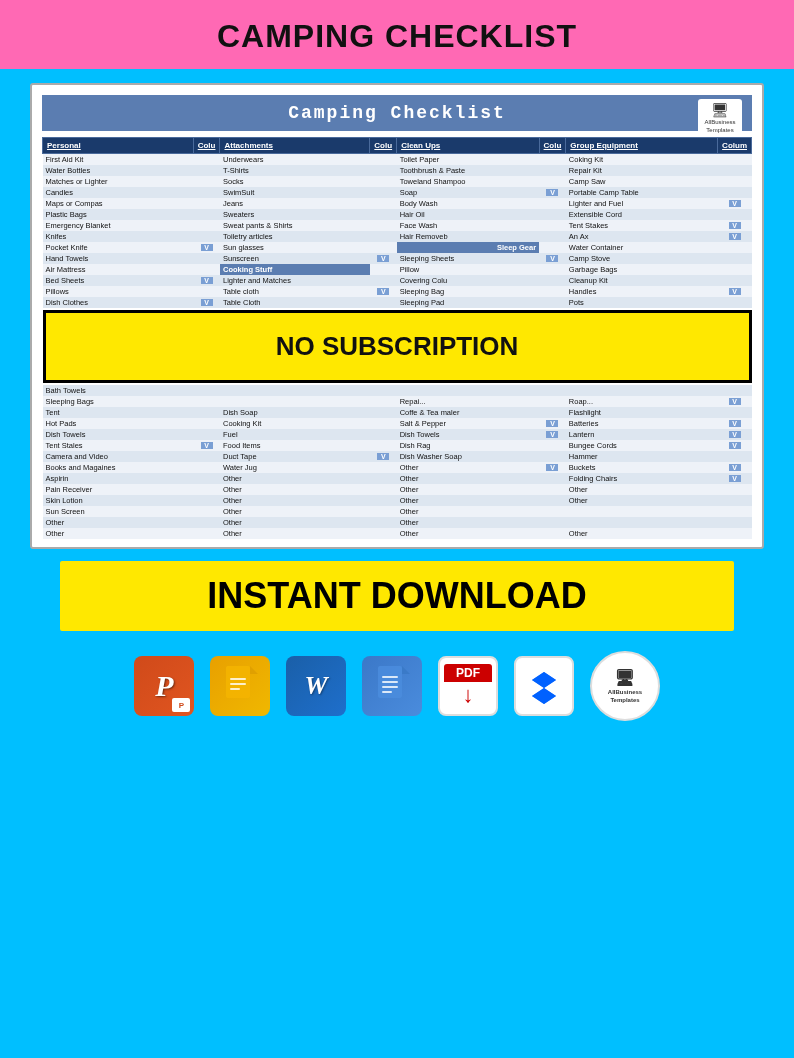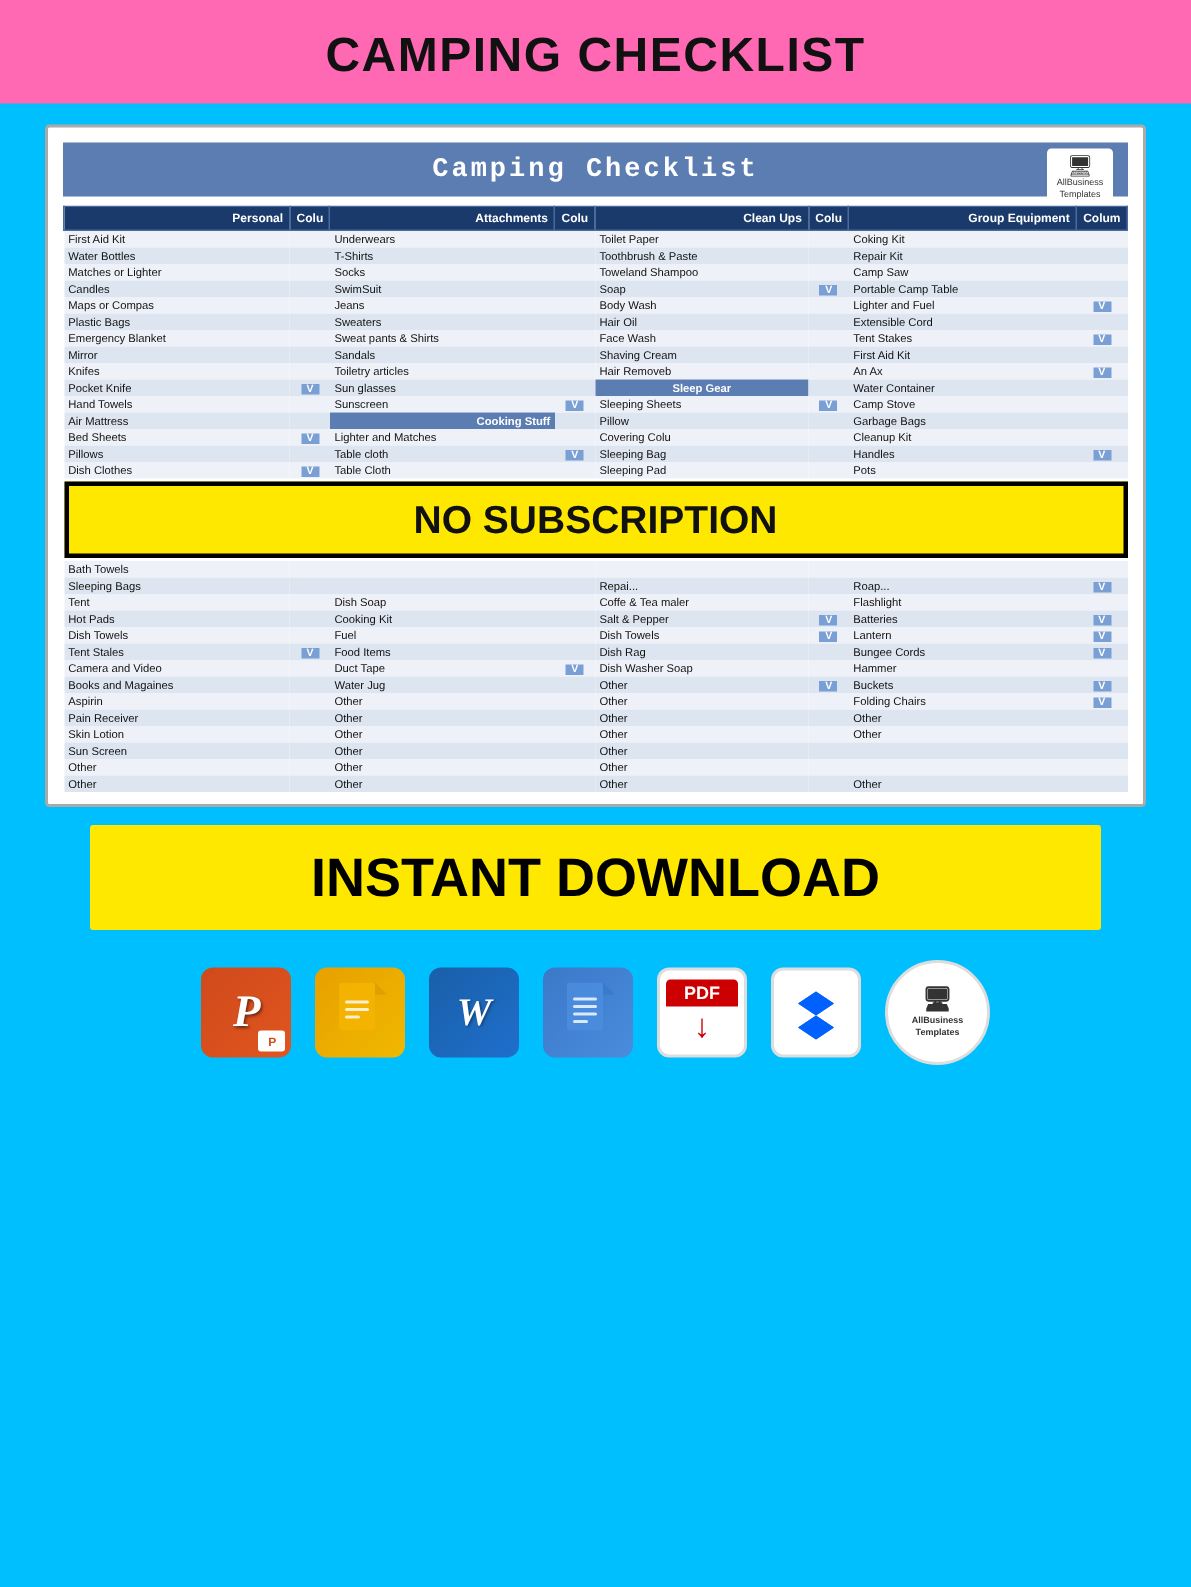--- a/index.html
+++ b/index.html
@@ -68,23 +68,24 @@
     }
     .checklist-table {
       width: 100%;
       border-collapse: collapse;
       font-size: 8px;
     }
     .checklist-table th {
       background: #1a3a6b;
       color: white;
       padding: 3px 4px;
-      text-align: right;
+      text-align: left;
       font-size: 8px;
       border: 1px solid #4a6a9b;
+      text-decoration: underline;
     }
     .checklist-table td {
       padding: 1px 3px;
       font-size: 7.5px;
       border: none;
       color: #111;
       vertical-align: middle;
     }
     .checklist-table tr:nth-child(even) td {
       background: #dde6f0;
@@ -152,27 +153,27 @@
       border-radius: 50%;
     }
     .table-wrapper {
       overflow: hidden;
       position: relative;
     }
     .sleep-gear-header {
       background: #5b7db1 !important;
       color: white !important;
       font-weight: bold;
-      text-align: center;
+      text-align: right;
     }
     .cooking-header {
       background: #5b7db1 !important;
       color: white !important;
       font-weight: bold;
-      text-align: right;
+      text-align: left;
     }
   </style>
 </head>
 <body>
 
 <div class="top-bar">
   <div class="top-title">CAMPING CHECKLIST</div>
 </div>
 
 <div class="main-card">
@@ -264,30 +265,20 @@
           <td>Emergency Blanket</td>
           <td class="col-check"></td>
           <td>Sweat pants &amp; Shirts</td>
           <td class="col-check"></td>
           <td>Face Wash</td>
           <td class="col-check"></td>
           <td>Tent Stakes</td>
           <td class="col-check"><span class="check-v">V</span></td>
         </tr>
         <tr>
-          <td>Mirror</td>
-          <td class="col-check"></td>
-          <td>Sandals</td>
-          <td class="col-check"></td>
-          <td>Shaving Cream</td>
-          <td class="col-check"></td>
-          <td>First Aid Kit</td>
-          <td class="col-check"></td>
-        </tr>
-        <tr>
           <td>Knifes</td>
           <td class="col-check"></td>
           <td>Toiletry articles</td>
           <td class="col-check"></td>
           <td>Hair Removeb</td>
           <td class="col-check"></td>
           <td>An Ax</td>
           <td class="col-check"><span class="check-v">V</span></td>
         </tr>
         <tr>
@@ -348,21 +339,21 @@
           <td>Table Cloth</td>
           <td class="col-check"></td>
           <td>Sleeping Pad</td>
           <td class="col-check"></td>
           <td>Pots</td>
           <td class="col-check"></td>
         </tr>
 
         <tr style="background:transparent;">
           <td colspan="8" style="padding:0; background:transparent;">
-            <div style="background:#ffe800; text-align:center; font-size:26px; font-weight:900; color:#111; padding:7px 0; border:3px solid #000; margin:2px 0;">
+            <div style="background:#ffe800; text-align:center; font-size:26px; font-weight:900; color:#111; padding:18px 0; border:3px solid #000; margin:2px 0;">
               <span>NO SUBSCRIPTION</span>
             </div>
           </td>
         </tr>
         <tr>
           <td>Bath Towels</td>
           <td class="col-check"></td>
           <td></td>
           <td class="col-check"></td>
           <td></td>

